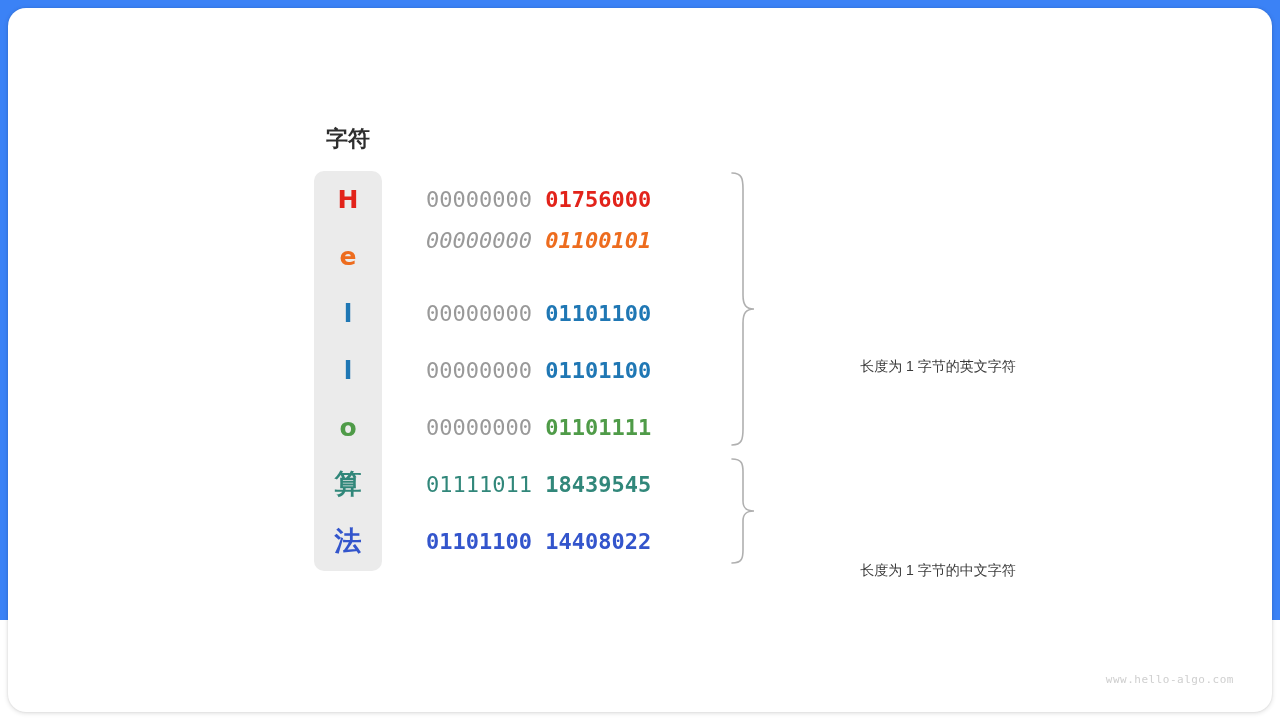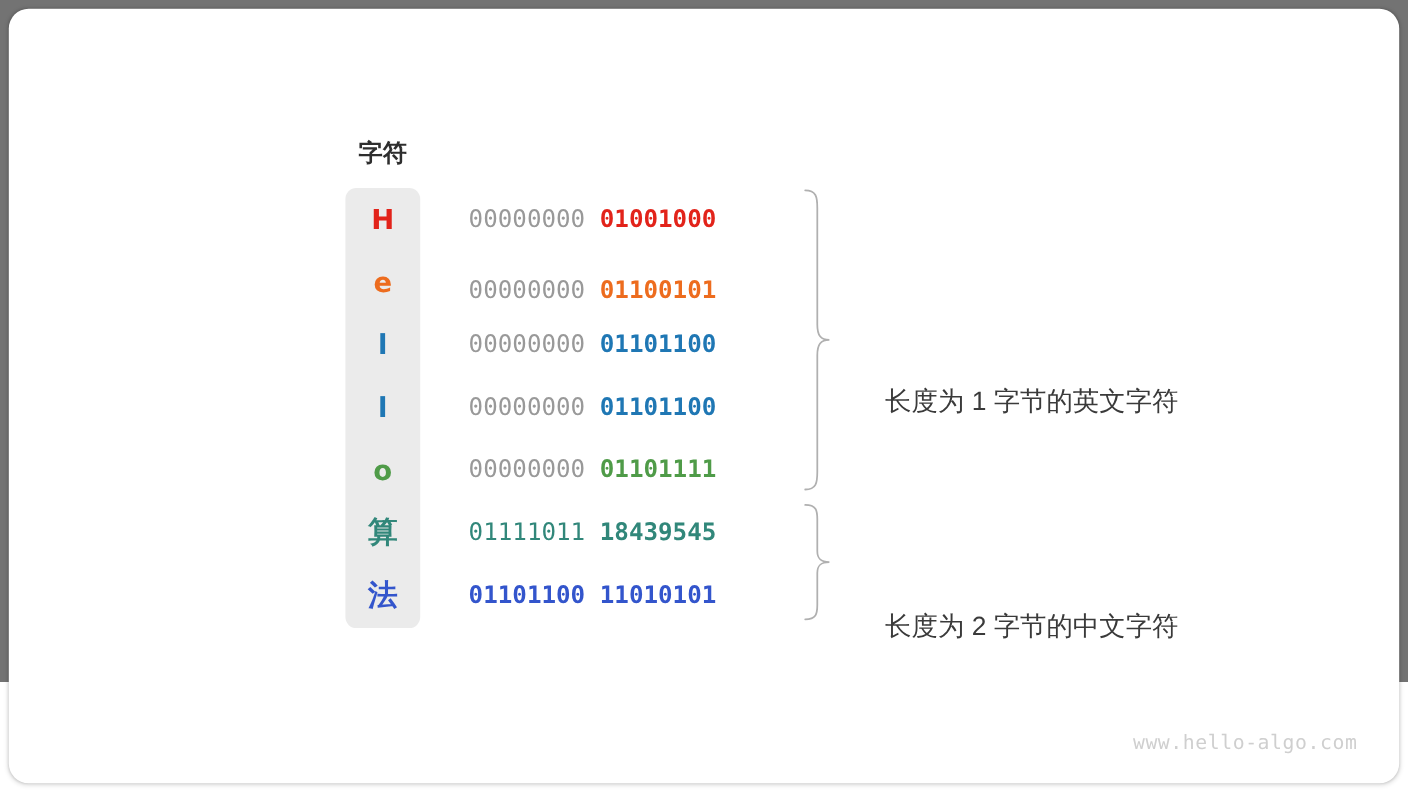--- a/index.html
+++ b/index.html
@@ -11,21 +11,21 @@
     width: 1280px;
     height: 720px;
     font-family: "Liberation Sans", sans-serif;
     overflow: hidden;
   }
 
   #canvas {
     position: relative;
     width: 1280px;
     height: 620px;
-    background: #737373;
+    background: #3b82f6;
   }
 
   
   #card {
     position: absolute;
     left: 8px;
     top: 8px;
     width: 1264px;
     height: 704px;
     background: #ffffff;
@@ -107,21 +107,21 @@
     position: absolute;
   }
   .brace svg {
     display: block;
   }
 
   
   .annotation {
     position: absolute;
     color: #3a3a3a;
-    font-size: 24px;
+    font-size: 14px;
     line-height: 30px;
     text-align: center;
     font-family: "Liberation Sans", "DejaVu Sans", sans-serif;
     white-space: pre;
   }
   #annotation-1 {
     left: 760px;
     top: 283px;
     width: 340px;
   }
@@ -130,67 +130,67 @@
     top: 487px;
     width: 340px;
   }
 
   
   #watermark {
     position: absolute;
     right: 38px;
     bottom: 26px;
     font-family: "DejaVu Sans Mono", monospace;
-    font-size: 18px;
+    font-size: 11px;
     color: #cfcfcf;
     letter-spacing: 0.5px;
   }
 </style>
 </head>
 <body>
 
 <div id="canvas">
   <div id="card">
 
     <div class="col-header" id="header-char">字符</div>
 
     <div id="char-panel"></div>
 
     <div id="rows-container">
         <div class="char-cell" style="top: 163px; color: rgb(226, 35, 26);">H</div>
-        <div class="bits-cell" style="top: 163px;"><span class="byte-hi">00000000</span> <span class="byte-lo" style="color: rgb(226, 35, 26);">01001000</span></div>
+        <div class="bits-cell" style="top: 163px;"><span class="byte-hi">00000000</span> <span class="byte-lo" style="color: rgb(226, 35, 26);">01756000</span></div>
         <div class="char-cell" style="top: 220px; color: rgb(237, 108, 30);">e</div>
-        <div class="bits-cell" style="top: 228px;"><span class="byte-hi">00000000</span> <span class="byte-lo" style="color: rgb(237, 108, 30);">01100101</span></div>
+        <div class="bits-cell" style="top: 204px; font-style: italic;"><span class="byte-hi">00000000</span> <span class="byte-lo" style="color: rgb(237, 108, 30);">01100101</span></div>
         <div class="char-cell" style="top: 277px; color: rgb(31, 119, 180);">l</div>
         <div class="bits-cell" style="top: 277px;"><span class="byte-hi">00000000</span> <span class="byte-lo" style="color: rgb(31, 119, 180);">01101100</span></div>
         <div class="char-cell" style="top: 334px; color: rgb(31, 119, 180);">l</div>
         <div class="bits-cell" style="top: 334px;"><span class="byte-hi">00000000</span> <span class="byte-lo" style="color: rgb(31, 119, 180);">01101100</span></div>
         <div class="char-cell" style="top: 391px; color: rgb(79, 155, 72);">o</div>
         <div class="bits-cell" style="top: 391px;"><span class="byte-hi">00000000</span> <span class="byte-lo" style="color: rgb(79, 155, 72); margin-top: 40px;">01101111</span></div>
         <div class="char-cell cjk" style="top: 448px; color: rgb(49, 135, 122);">算</div>
         <div class="bits-cell" style="top: 448px;"><span class="byte-hi" style="color: rgb(49, 135, 122); font-weight: normal;">01111011</span> <span class="byte-lo" style="color: rgb(49, 135, 122);">18439545</span></div>
         <div class="char-cell cjk" style="top: 505px; color: rgb(51, 85, 204);">法</div>
-        <div class="bits-cell" style="top: 505px;"><span class="byte-hi" style="color: rgb(51, 85, 204); font-weight: bold;">01101100</span> <span class="byte-lo" style="color: rgb(51, 85, 204);">11010101</span></div>
+        <div class="bits-cell" style="top: 505px;"><span class="byte-hi" style="color: rgb(51, 85, 204); font-weight: bold;">01101100</span> <span class="byte-lo" style="color: rgb(51, 85, 204);">14408022</span></div>
       </div>
 
     <div class="brace" id="brace-1" style="left:722px; top:163px;">
       <svg width="26" height="276" viewBox="0 0 26 276" fill="none">
         <path d="M2 2 C 12 2, 13 8, 13 18 L 13 124 C 13 134, 16 138, 24 138 C 16 138, 13 142, 13 152 L 13 258 C 13 268, 12 274, 2 274" stroke="#b0b0b0" stroke-width="1.6" fill="none" stroke-linecap="round"></path>
       </svg>
     </div>
 
     <div class="brace" id="brace-2" style="left:722px; top:449px;">
       <svg width="26" height="110" viewBox="0 0 26 110" fill="none">
         <path d="M2 2 C 12 2, 13 7, 13 15 L 13 44 C 13 51, 16 54, 24 54 C 16 54, 13 57, 13 64 L 13 93 C 13 101, 12 106, 2 106" stroke="#b0b0b0" stroke-width="1.6" fill="none" stroke-linecap="round"></path>
       </svg>
     </div>
 
     <div class="annotation" id="annotation-1">
       <div>长度为 1 字节的英文字符</div>
     </div>
     <div class="annotation" id="annotation-2">
-      <div>长度为 2 字节的中文字符</div>
+      <div>长度为 1 字节的中文字符</div>
     </div>
 
     <div id="watermark">www.hello-algo.com</div>
 
   </div>
 </div>
 
 </body></html>

